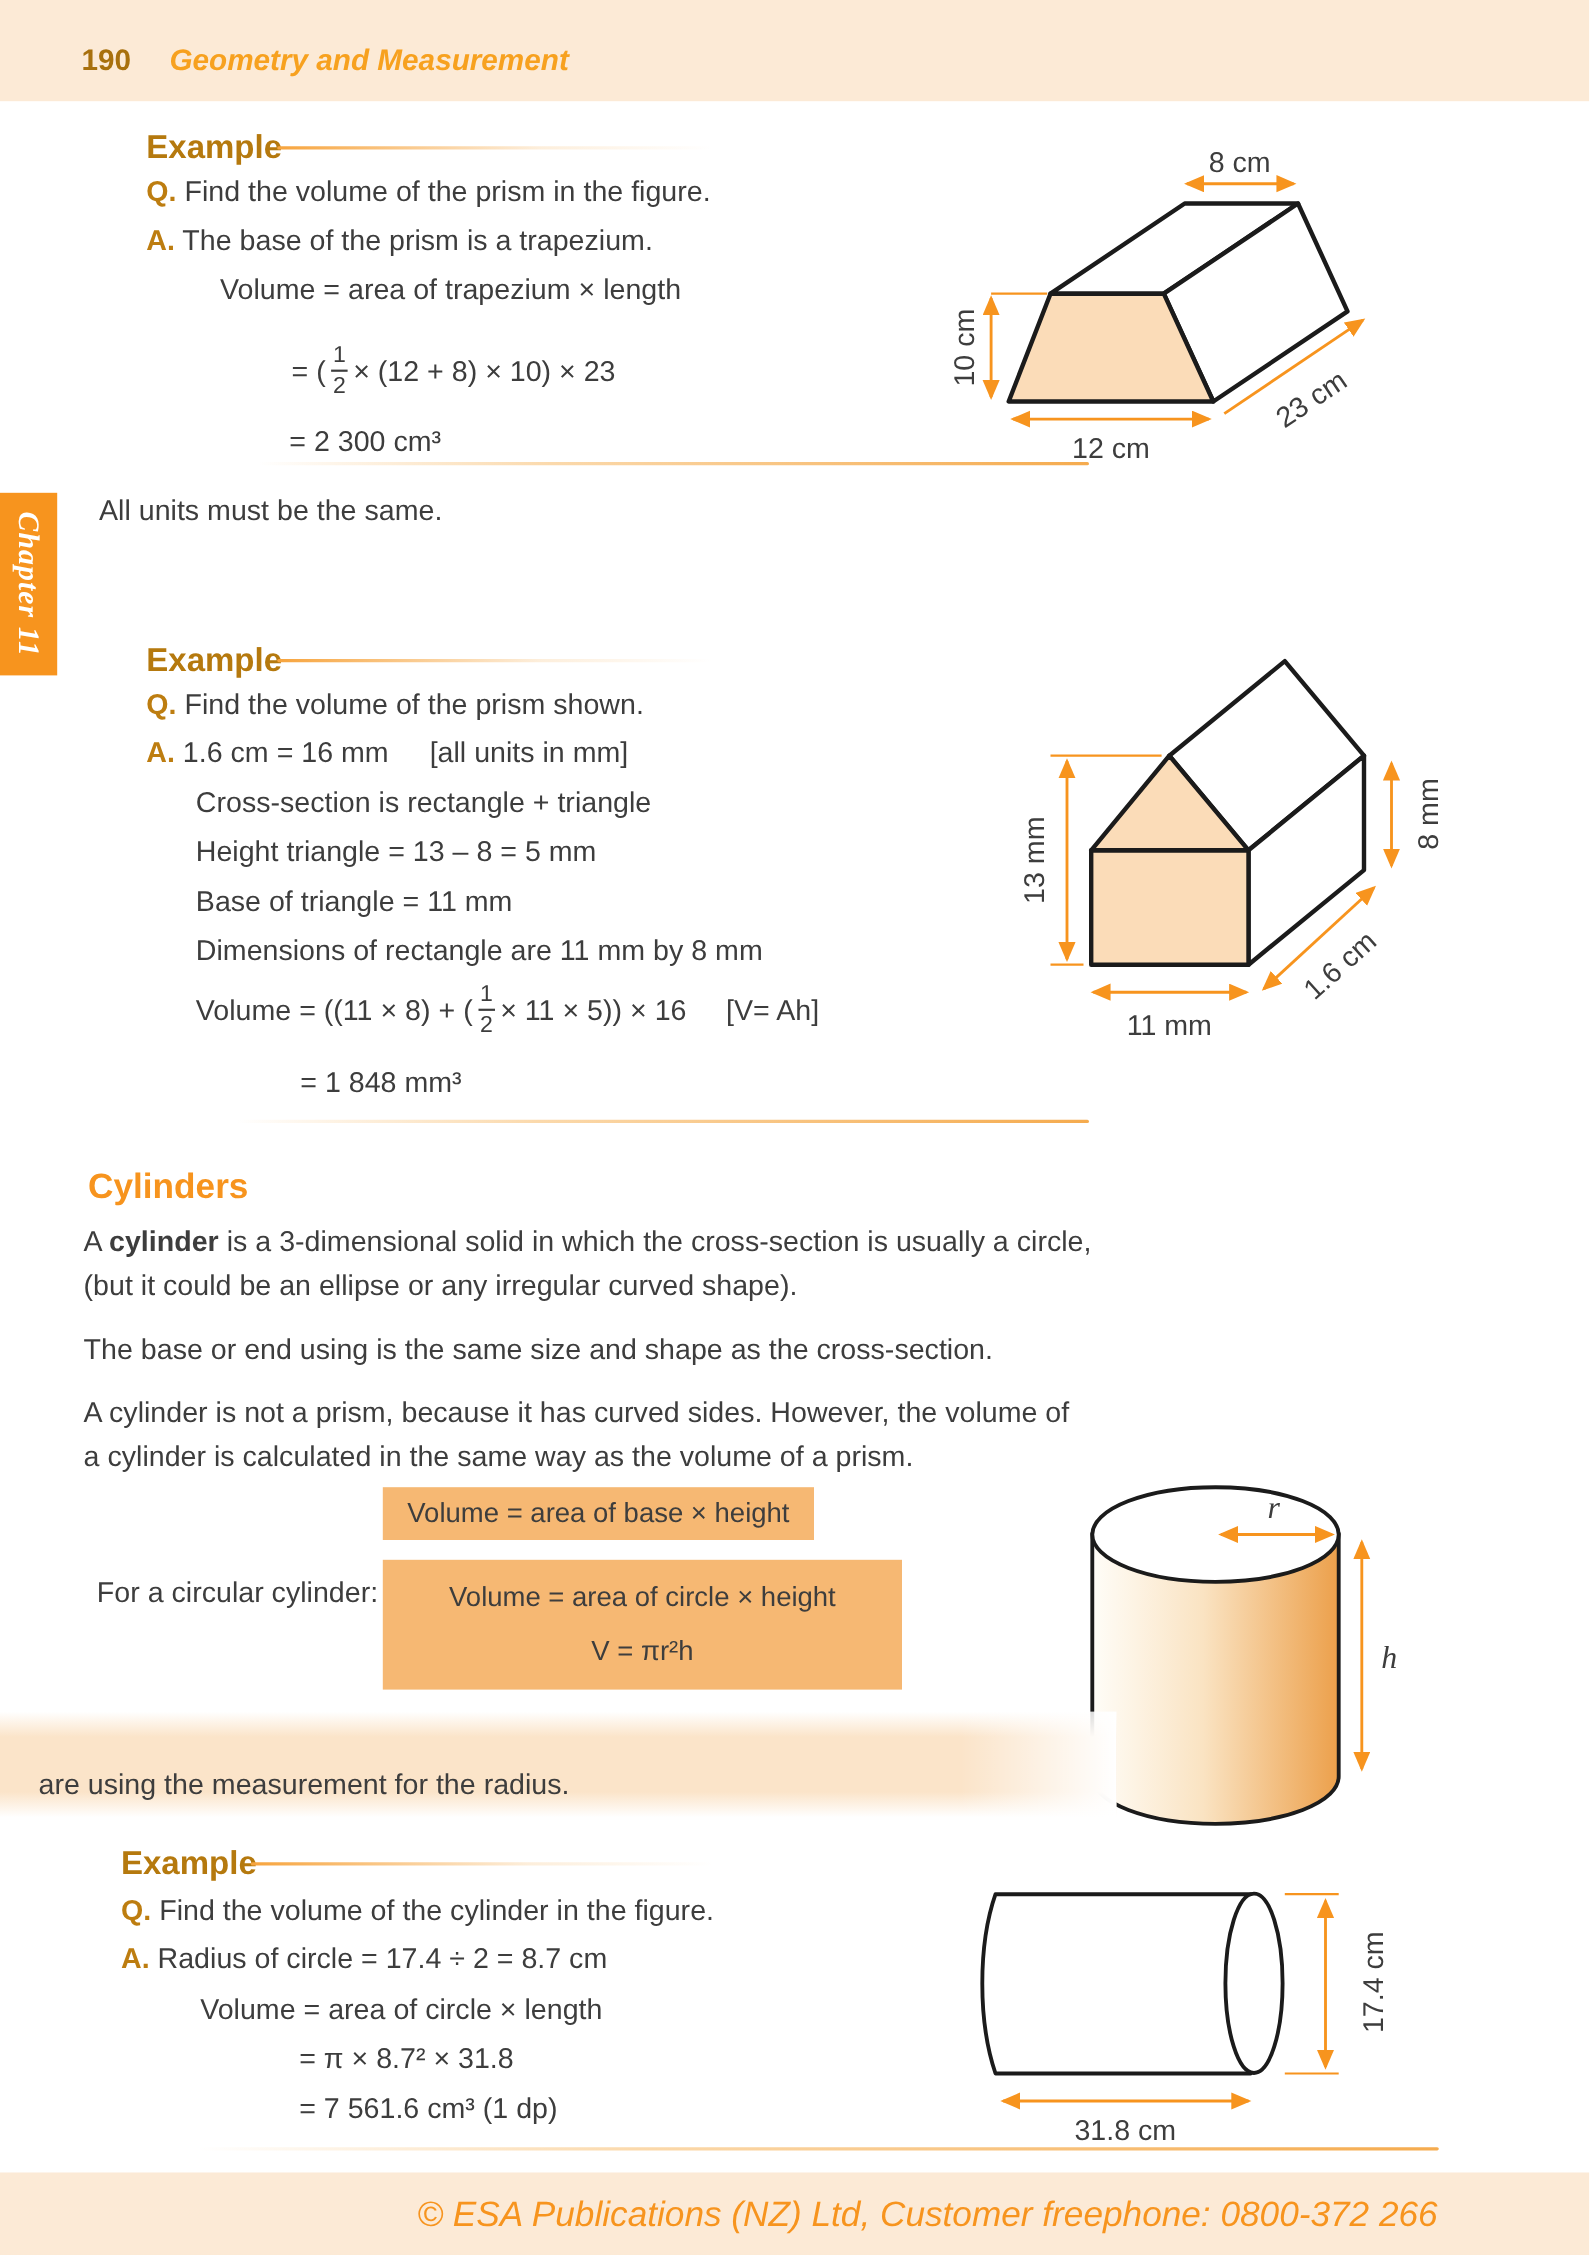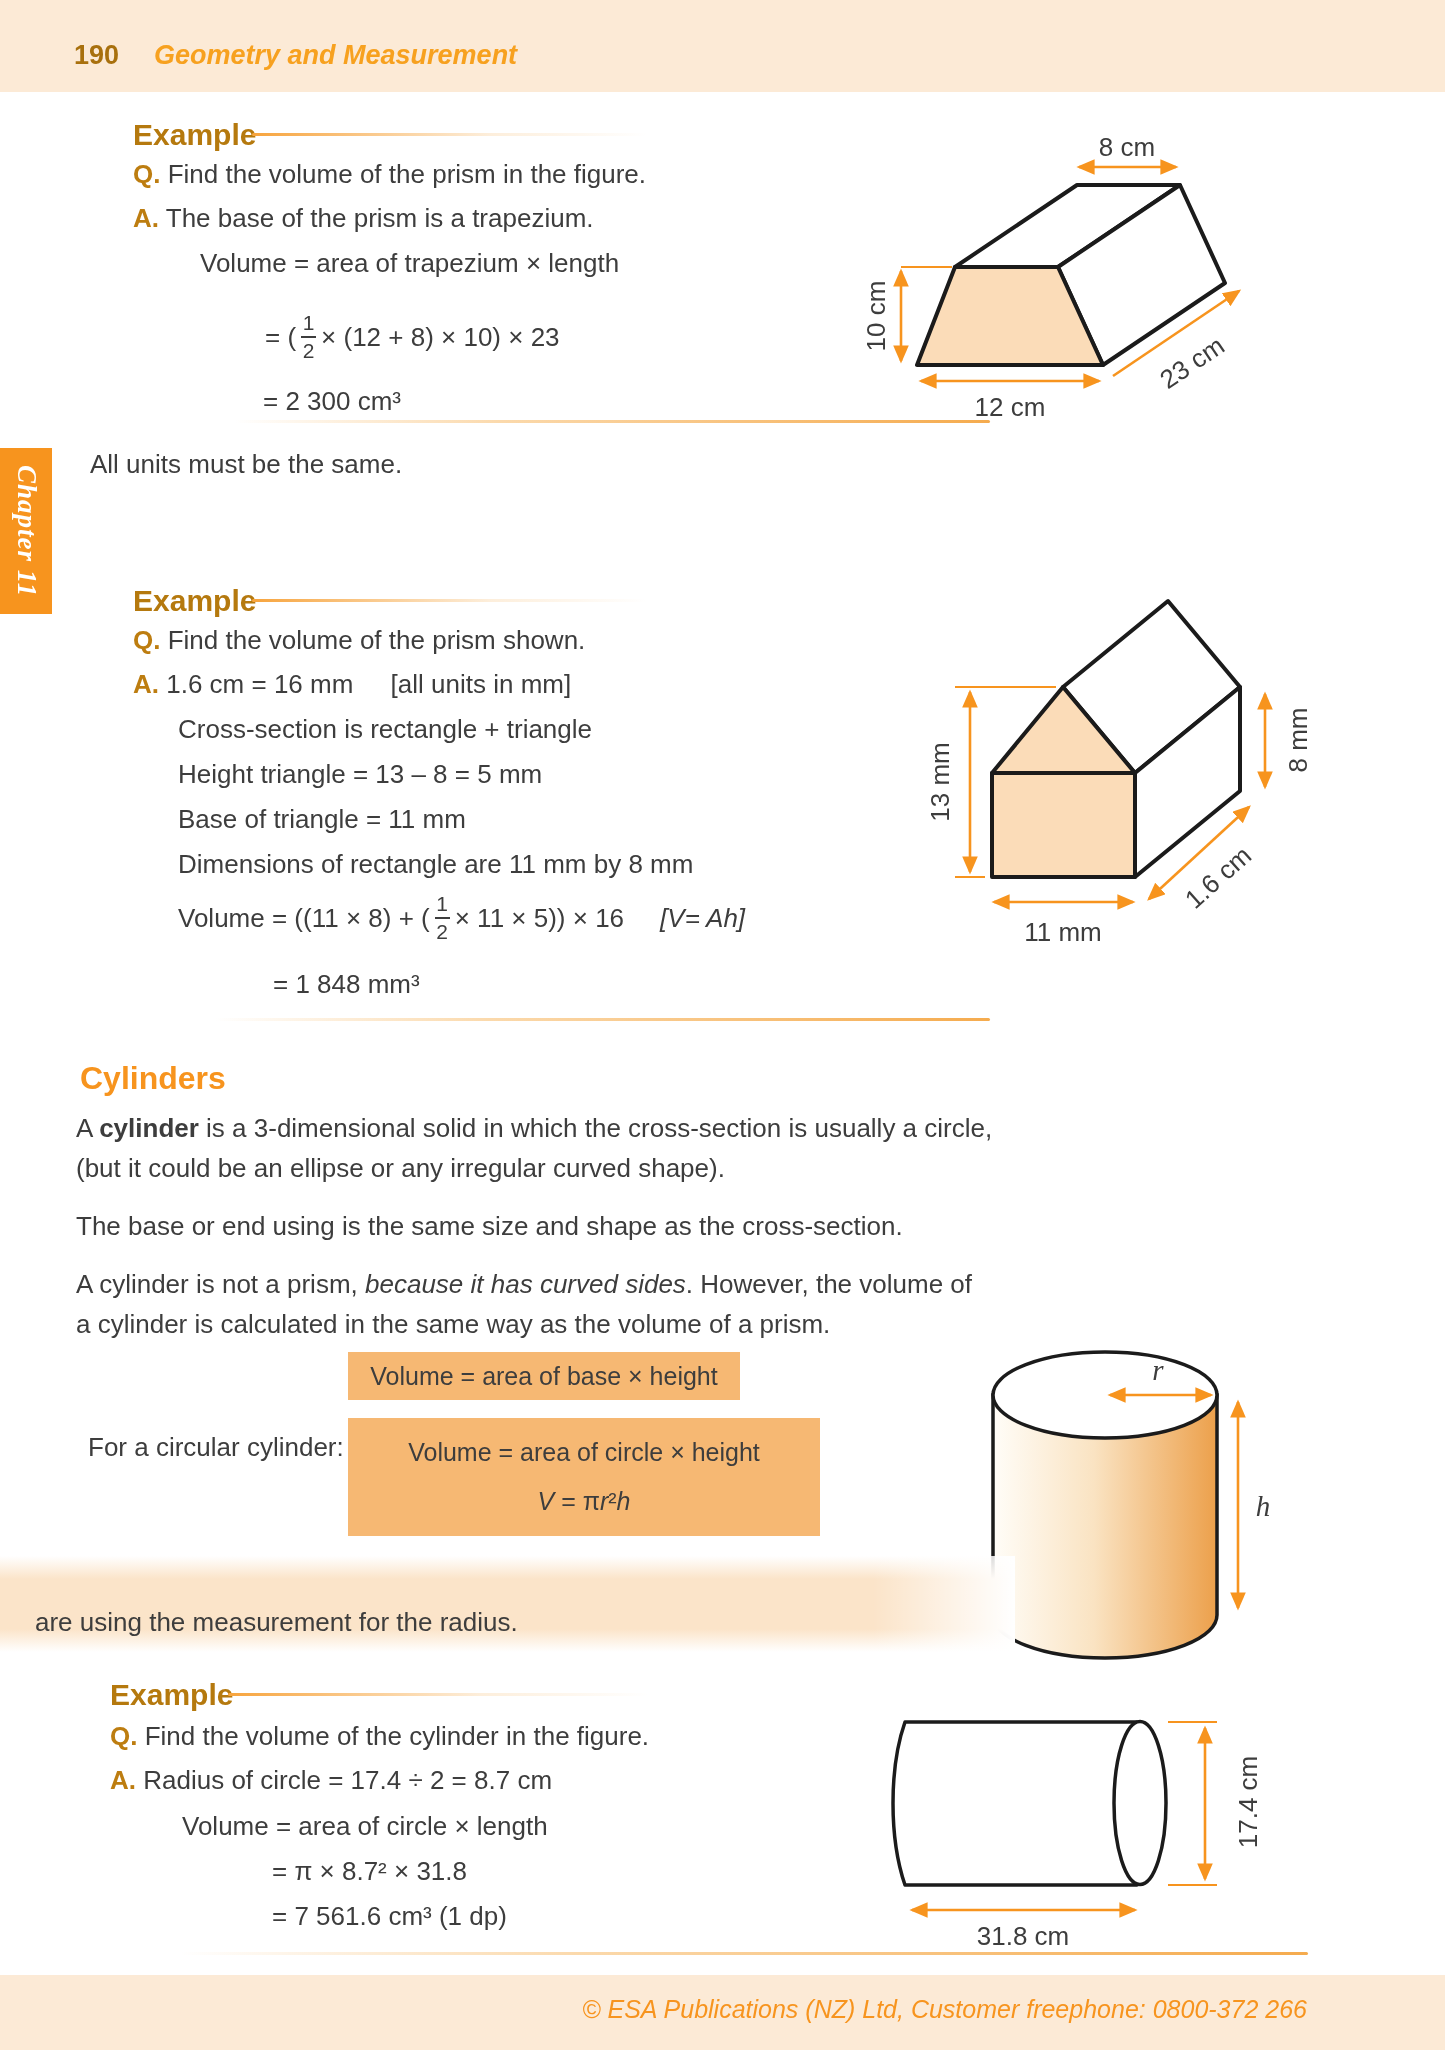--- a/index.html
+++ b/index.html
@@ -1,21 +1,21 @@
 <!DOCTYPE html>
 <html><head>
 <meta charset="utf-8">
 <style>
   html,body{margin:0;padding:0;background:#fff;}
   .page{position:relative;width:1445px;height:2050px;background:#ffffff;
         font-family:"Liberation Sans",sans-serif;color:#3d3d3d;overflow:hidden;}
   .band{position:absolute;left:0;width:1445px;background:#fcead6;}
   .t{position:absolute;white-space:nowrap;font-size:26px;color:#3d3d3d;line-height:1.25;}
   .b{font-weight:bold;}
-  .it{font-style:italic;}
+  .it{}
   .lbl{font-weight:bold;color:#bd7d10;}
   .exh{font-size:30px;font-weight:bold;color:#b5790e;}
   .pgnum{font-size:27px;font-weight:bold;color:#a8700d;}
   .booktitle{font-size:27px;font-weight:bold;font-style:italic;color:#f7a11f;}
   .sect{font-size:32px;font-weight:bold;color:#f7941e;}
   .openline{position:absolute;height:3px;border-radius:2px;
     background:linear-gradient(to right,#f7a43d 0%,rgba(251,224,189,.55) 60%,rgba(251,224,189,0) 100%);}
   .closeline{position:absolute;height:3px;border-radius:2px;
     background:linear-gradient(to right,rgba(247,180,90,0) 0%,rgba(247,180,90,.5) 35%,#f5ab4e 100%);}
   .eqrow{position:absolute;display:flex;align-items:center;font-size:26px;color:#3d3d3d;white-space:nowrap;}
@@ -25,21 +25,21 @@
   .fbox{position:absolute;background:#f6b873;display:flex;align-items:center;justify-content:center;
         font-size:25px;color:#3d3d3d;}
   .fbox.two{flex-direction:column;justify-content:space-evenly;}
   .chapter-tab{position:absolute;left:0;top:448px;width:52px;height:166px;background:#f7941e;
         display:flex;align-items:center;justify-content:center;}
   .chapter-tab span{writing-mode:vertical-rl;font-family:"Liberation Serif",serif;font-style:italic;
         font-weight:bold;font-size:27px;color:#ffffff;letter-spacing:1px;}
   .note{position:absolute;left:0;top:1556px;width:1015px;height:96px;
     background-image:linear-gradient(to right,rgba(255,255,255,0) 86%,#ffffff 100%),
       linear-gradient(to bottom,rgba(252,231,209,0) 0%,#fbe4c9 24%,#fbe4c9 76%,rgba(252,231,209,0) 100%);}
-  .footer-text{position:absolute;top:1995px;right:138px;font-size:25px;font-style:italic;color:#f7941e;white-space:nowrap;}
+  .footer-text{position:absolute;top:1995px;right:138px;font-size:32px;font-style:italic;color:#f7941e;white-space:nowrap;}
   svg{position:absolute;overflow:visible;}
   svg text{font-family:"Liberation Sans",sans-serif;font-size:26px;fill:#3d3d3d;}
   svg .dimlabel{font-size:26px;}
   svg .varlabel{font-family:"Liberation Serif",serif;font-style:italic;font-size:29px;}
   .gap1{margin-left:30px;}
   .gap2{margin-left:36px;}
 </style>
 </head>
 <body>
 

